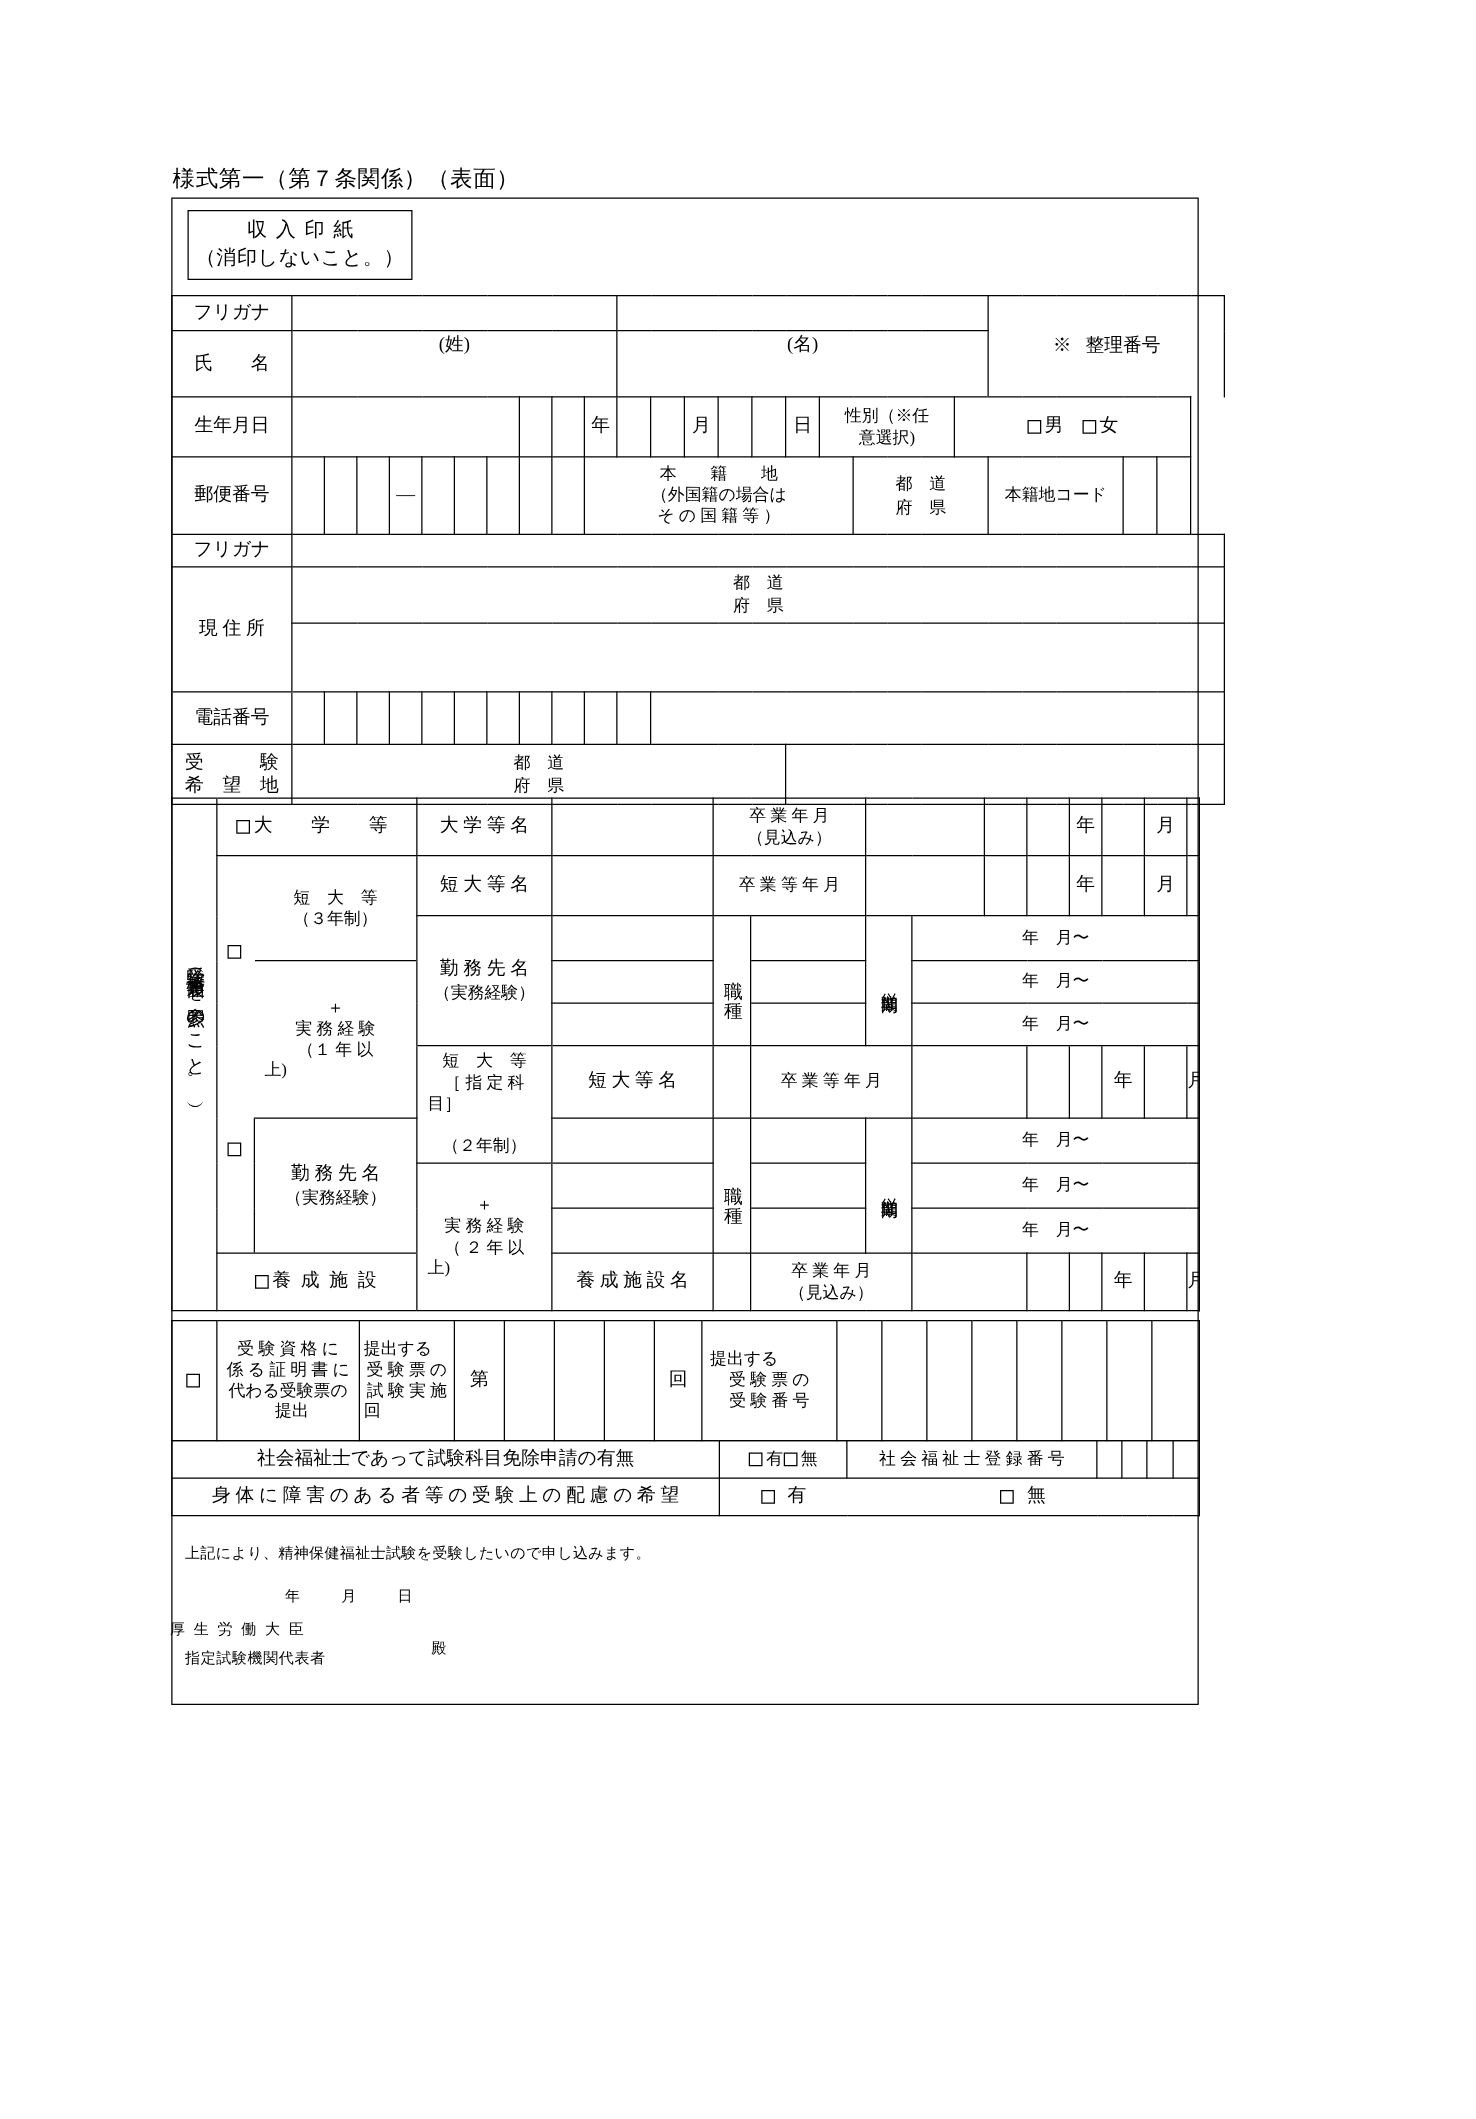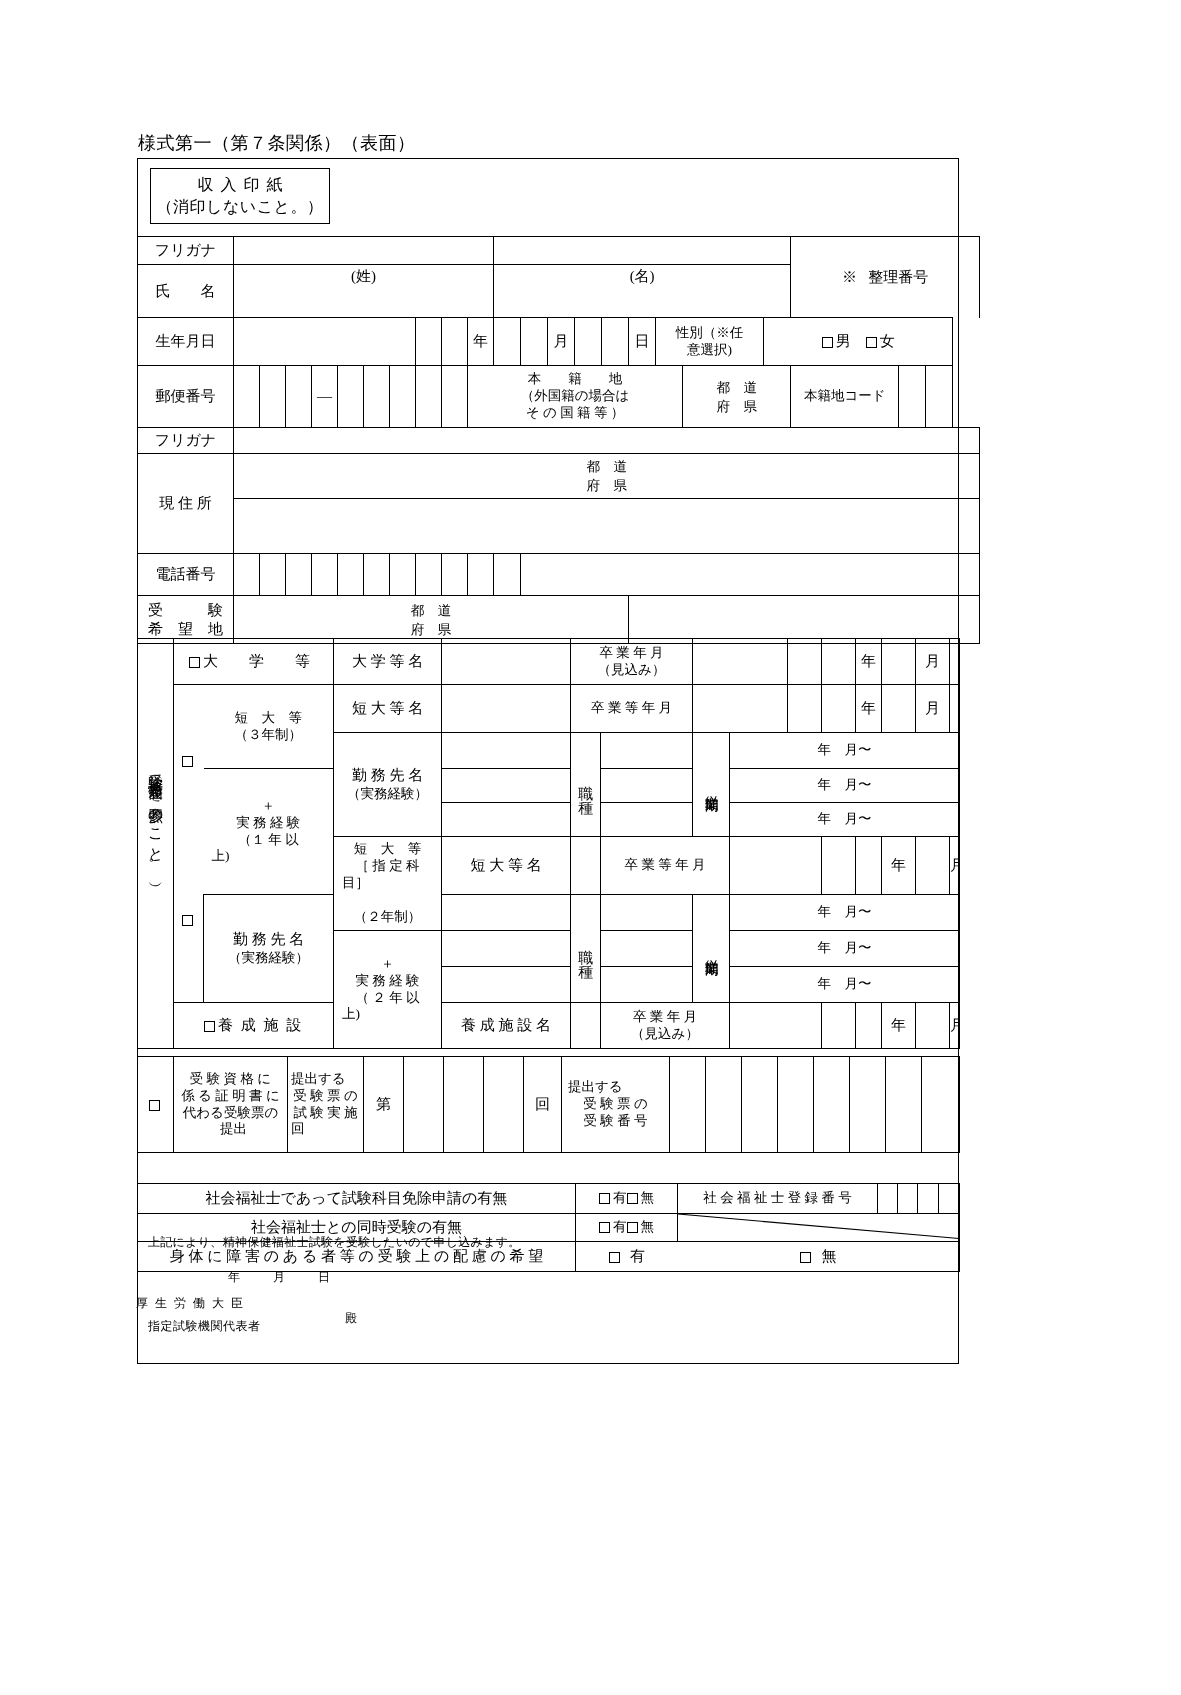--- a/index.html
+++ b/index.html
@@ -530,21 +530,21 @@
       <td class="thick-t thick-b"></td>
       <td class="thick-t thick-b"></td>
       <td class="thick-t thick-b"></td>
       <td class="thick-t thick-b"></td>
       <td class="thick-t thick-b"></td>
       <td class="thick-t thick-b thick-r"></td>
     </tr>
   </tbody>
     </table>
 
-  <table class="grid" style="top:1152px;margin-top:31px;">
+  <table class="grid" style="top:1152px;">
     <colgroup>
       <col style="width:438px">
       <col style="width:102px">
       <col style="width:200px">
       <col style="width:20px">
         <col style="width:20px">
       <col style="width:21px">
         <col style="width:21px">
     </colgroup>
 
@@ -554,31 +554,20 @@
       <td class="small">
         <span class="cbx"></span><span>有</span><span class="cbx"></span><span>無</span>
       </td>
       <td class="small">社 会 福 祉 士 登 録 番 号</td>
       <td></td>
       <td></td>
       <td></td>
       <td class="thick-r"></td>
     </tr>
 
-    <tr style="height:28px;">
-      <td class="thick-l lft lbl">社会福祉士との同時受験の有無</td>
-      <td class="small">
-        <span class="cbx"></span><span>有</span><span class="cbx"></span><span>無</span>
-      </td>
-      <td class="thick-r" colspan="5" style="position:relative">
-        <svg class="diag" width="298" height="28" style="left:0;top:0">
-          <line x1="0" y1="0" x2="298" y2="26" stroke="#000" stroke-width="1.1"></line>
-        </svg>
-      </td>
-    </tr>
 
     <tr style="height:30px;">
       <td class="thick-l thick-b lft lbl">身 体 に 障 害 の あ る 者 等 の 受 験 上 の 配 慮 の 希 望</td>
       <td class="thick-b nb-r">
         <span class="cbx"></span>&nbsp;&nbsp;<span>有</span>
       </td>
       <td class="thick-b thick-r nb-l" colspan="5">
         <span class="cbx"></span>&nbsp;&nbsp;<span>無</span>
       </td>
     </tr>

